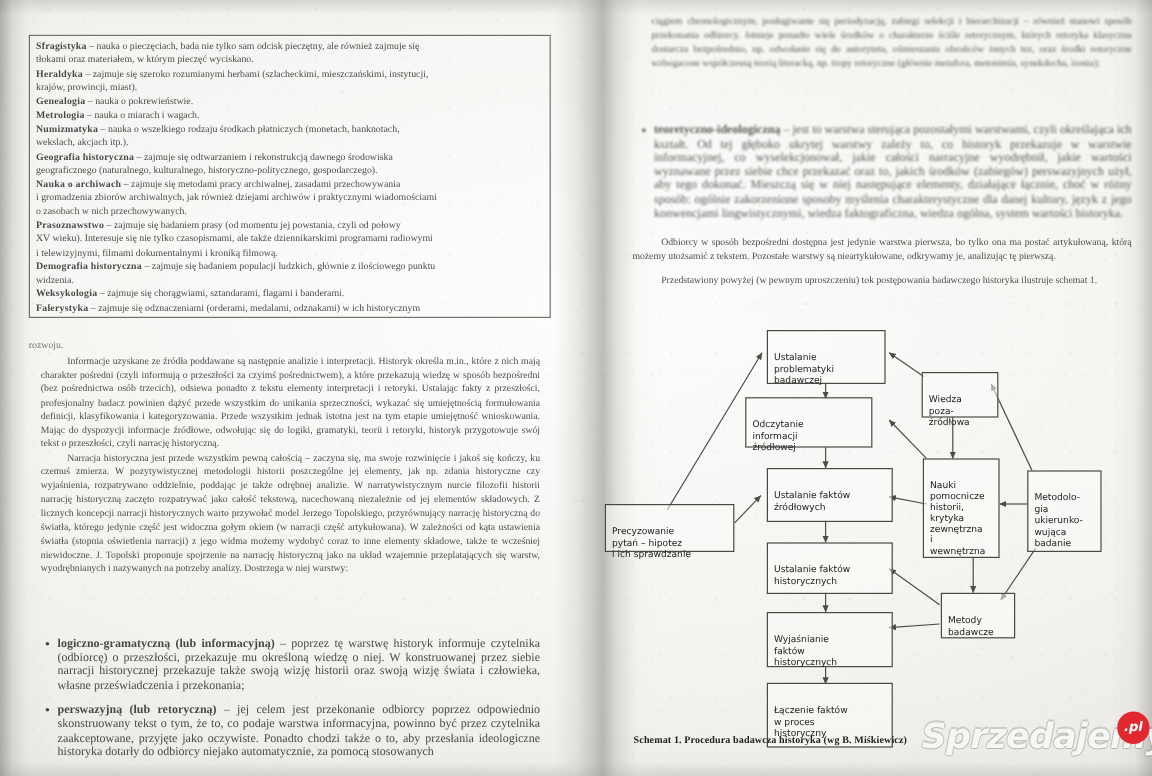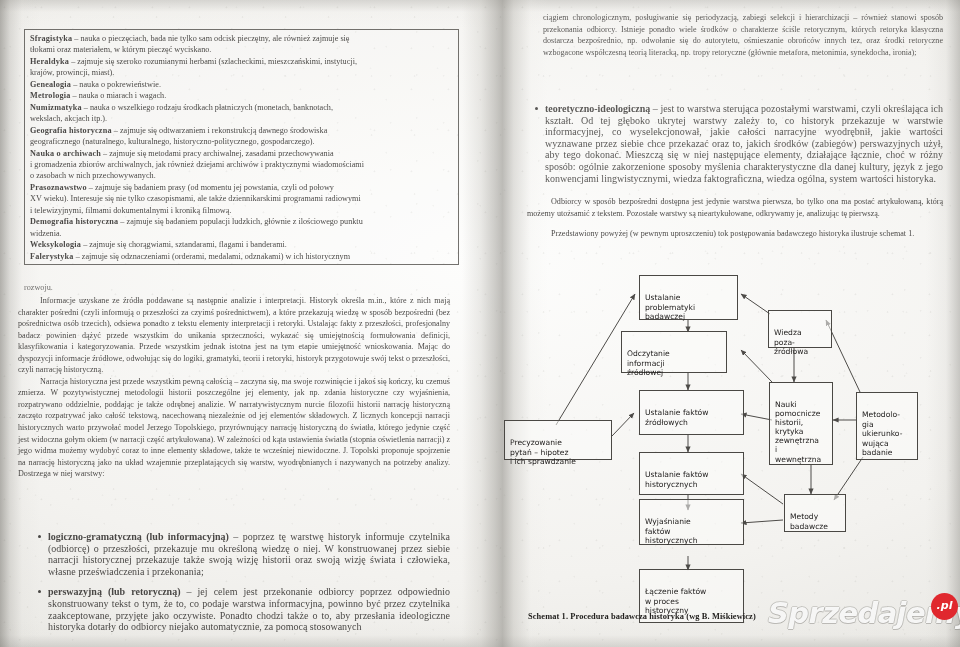--- a/index.html
+++ b/index.html
@@ -86,21 +86,21 @@
   .ghost{
     position:absolute;left:0;right:0;
     font-size:8.2px;line-height:11.45px;
     color:#3a3836;opacity:.72;filter:blur(.5px);
     pointer-events:none;white-space:nowrap;overflow:hidden;
   }
   #left-body{
     position:absolute;left:18px;top:295px;width:432px;
     font-size:8.1px;line-height:11.55px;
   }
-  #left-body p{ margin:0 0 0 0; text-indent:22px; }
+  #left-body p{ margin:0 0 0 16px; text-indent:22px; }
   #left-bullets{
     position:absolute;left:18px;top:531px;width:432px;
     font-size:10px;line-height:11.6px;
   }
   .bullet{ display:flex; gap:7px; margin-bottom:9px; }
   .bullet .dot{
     flex:0 0 auto;width:3px;height:3px;border-radius:50%;
     background:#2e2c2a;margin-top:4px;margin-left:20px;
   }
   .bullet .btext{ flex:1 1 auto; text-align:justify; }
@@ -301,21 +301,21 @@
     <div class="node" style="left:139px;top:118px;width:105px;height:45px;">
       <div>Ustalanie faktów</div>
       <div>źródłowych</div>
     </div>
 
     <div class="node" style="left:139px;top:180px;width:105px;height:43px;">
       <div>Ustalanie faktów</div>
       <div>historycznych</div>
     </div>
 
-    <div class="node" style="left:139px;top:227px;width:105px;height:46px;">
+    <div class="node" style="left:139px;top:238px;width:105px;height:46px;">
       <div>Wyjaśnianie</div>
       <div>faktów</div>
       <div>historycznych</div>
     </div>
 
     <div class="node" style="left:139px;top:297px;width:105px;height:54px;">
       <div>Łączenie faktów</div>
       <div>w proces</div>
       <div>historyczny</div>
     </div>

